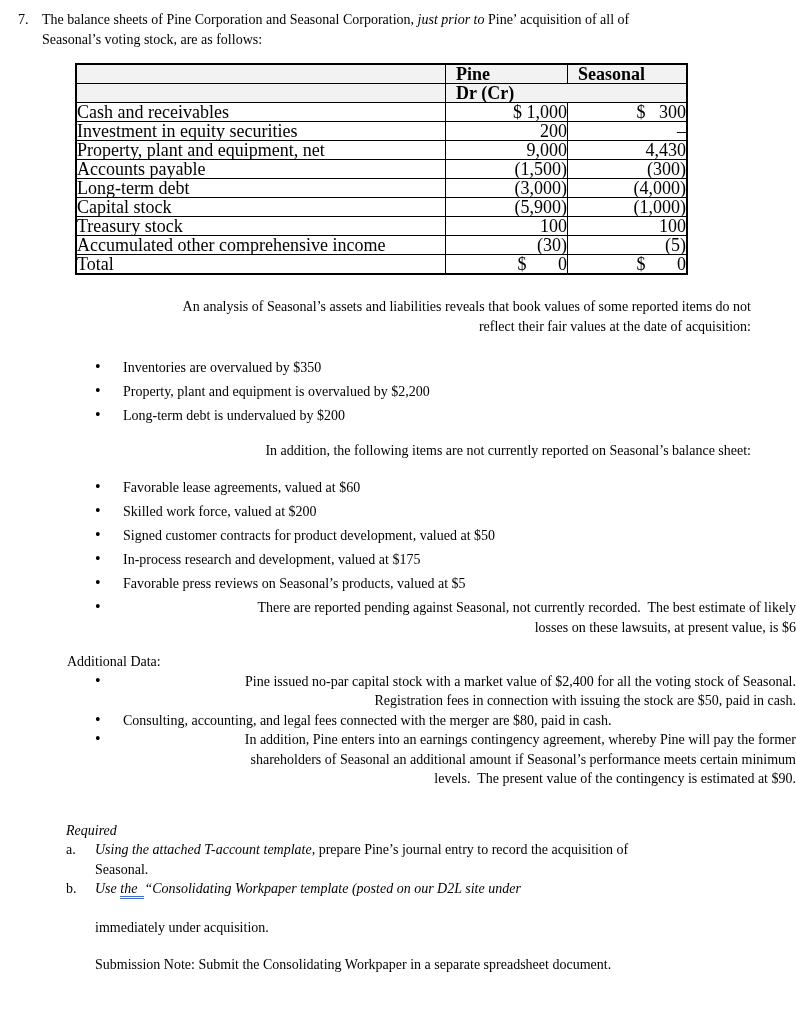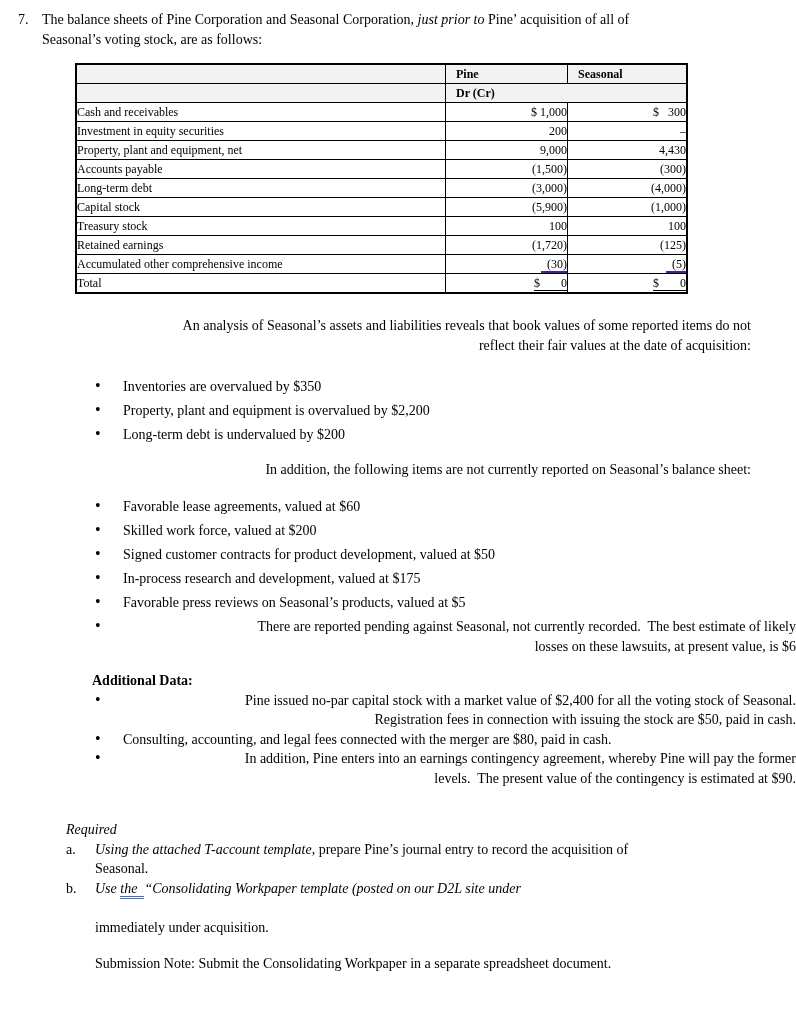--- a/index.html
+++ b/index.html
@@ -19,36 +19,36 @@
   .p7 .num{flex:none;width:24px;}
 
   
   table.bs{
     border-collapse:collapse;table-layout:fixed;
     margin:14px 0 0 75px;width:593px;
     border:2px solid #000;
   }
   table.bs td{
     border:1px solid #000;height:18px;padding:0;
-    font-size:12px;line-height:18px;vertical-align:middle;
+    font-size:18px;line-height:18px;vertical-align:middle;
     overflow:hidden;
   }
   td.lbl{width:368px;padding-left:5px;margin-left:43px;}
   td.val{width:111px;text-align:right;padding-right:12px;white-space:pre;}
   td.val2{width:108px;text-align:right;padding-right:12px;white-space:pre;}
   tr.hdr td{background:#f2f2f2;font-weight:bold;}
   tr.hdr td.hcell{text-align:left;padding-left:10px;}
   .ul{border-bottom:4px solid #4c1d95;}
   .dul{border-bottom:3px double #000;}
 
   
-  .para{margin-left:92px;margin-right:45px;}
+  .para{margin-left:67px;margin-right:45px;}
   .mt-analysis{margin-top:22px;}
   .mt-inaddition{margin-top:15px;}
-  .mt-adddata{margin-top:15px;font-weight:bold;}
+  .mt-adddata{margin-top:15px;}
 
   
   ul.blist{margin:0;padding:0;list-style:none;margin-left:93px;}
   ul.blist.l1{margin-top:22px;}
   ul.blist.l2{margin-top:18px;}
   ul.blist li{position:relative;padding-left:30px;margin-bottom:4.5px;}
   ul.blist.tight li{margin-bottom:0;}
   ul.blist li .bullet{
     position:absolute;left:2px;top:-1px;font-size:16px;
   }
@@ -111,25 +111,20 @@
     </tr>
     <tr>
       <td class="lbl">Capital stock</td>
       <td class="val">(5,900)</td>
       <td class="val2">(1,000)</td>
     </tr>
     <tr>
       <td class="lbl">Treasury stock</td>
       <td class="val">100</td>
       <td class="val2">100</td>
-    </tr>
-    <tr>
-      <td class="lbl">Retained earnings</td>
-      <td class="val">(1,720)</td>
-      <td class="val2">(125)</td>
     </tr>
     <tr>
       <td class="lbl">Accumulated other comprehensive income</td>
       <td class="val"><span class="ul">  (30)</span></td>
       <td class="val2"><span class="ul">  (5)</span></td>
     </tr>
     <tr>
       <td class="lbl">Total</td>
       <td class="val"><span class="dul">$       0</span></td>
       <td class="val2"><span class="dul">$       0</span></td>
@@ -169,20 +164,21 @@
   <ul class="blist tight">
     <li>
         <span class="bullet">•</span>
       <div class="line">Pine issued no-par capital stock with a market value of $2,400 for all the voting stock of Seasonal.</div>
       <div class="line">Registration fees in connection with issuing the stock are $50, paid in cash.</div>
     </li>
     <li><span class="bullet">•</span><span>Consulting, accounting, and legal fees connected with the merger are $80, paid in cash.</span></li>
     <li>
         <span class="bullet">•</span>
       <div class="line">In addition, Pine enters into an earnings contingency agreement, whereby Pine will pay the former</div>
+      <div class="line">shareholders of Seasonal an additional amount if Seasonal’s performance meets certain minimum</div>
       <div class="line">levels.  The present value of the contingency is estimated at $90.</div>
     </li>
   </ul>
 
   <div class="required">Required</div>
 
   <div class="req-item">
     <span class="req-marker">a.</span>
     <span>
       <span class="line"><i>Using the attached T-account template,</i><span> prepare Pine’s journal entry to record the acquisition of</span></span><br>

